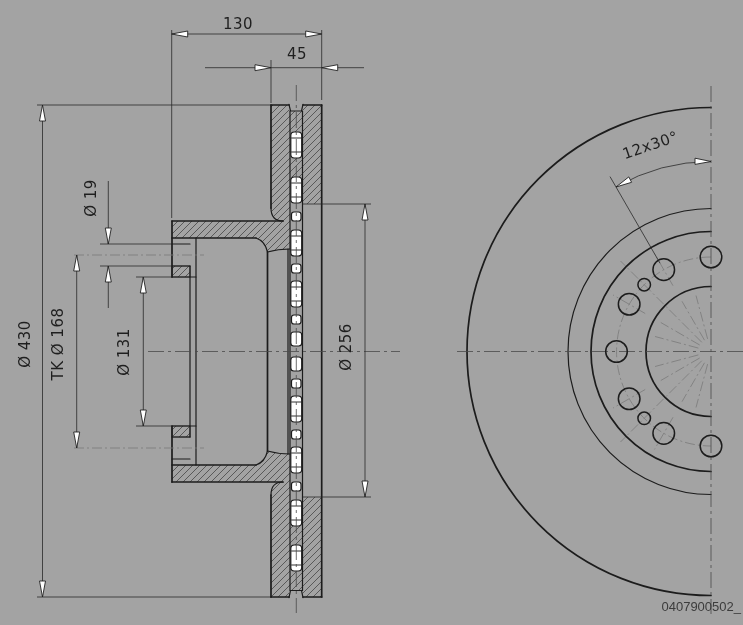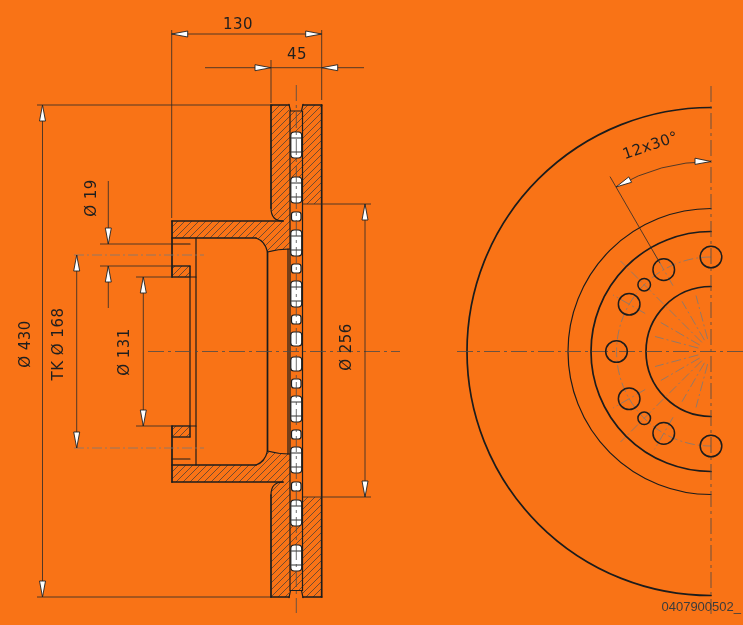--- a/index.html
+++ b/index.html
@@ -1,16 +1,16 @@
 <!DOCTYPE html>
 <html><head>
 <meta charset="utf-8">
 <style>
   html,body { margin:0; padding:0; background:#ffffff; }
-  .stage { width:743px; height:625px; position:relative; background:#f97316; overflow:hidden; }
+  .stage { width:743px; height:625px; position:relative; background:#a3a3a3; overflow:hidden; }
   svg { display:block; }
   .dim {
     font-family:"DejaVu Sans", sans-serif;
     font-size:15px;
     fill:#1f1f1f;
     letter-spacing:0.5px;
   }
   .partno {
     font-family:"Liberation Sans", sans-serif;
     font-size:13px;

